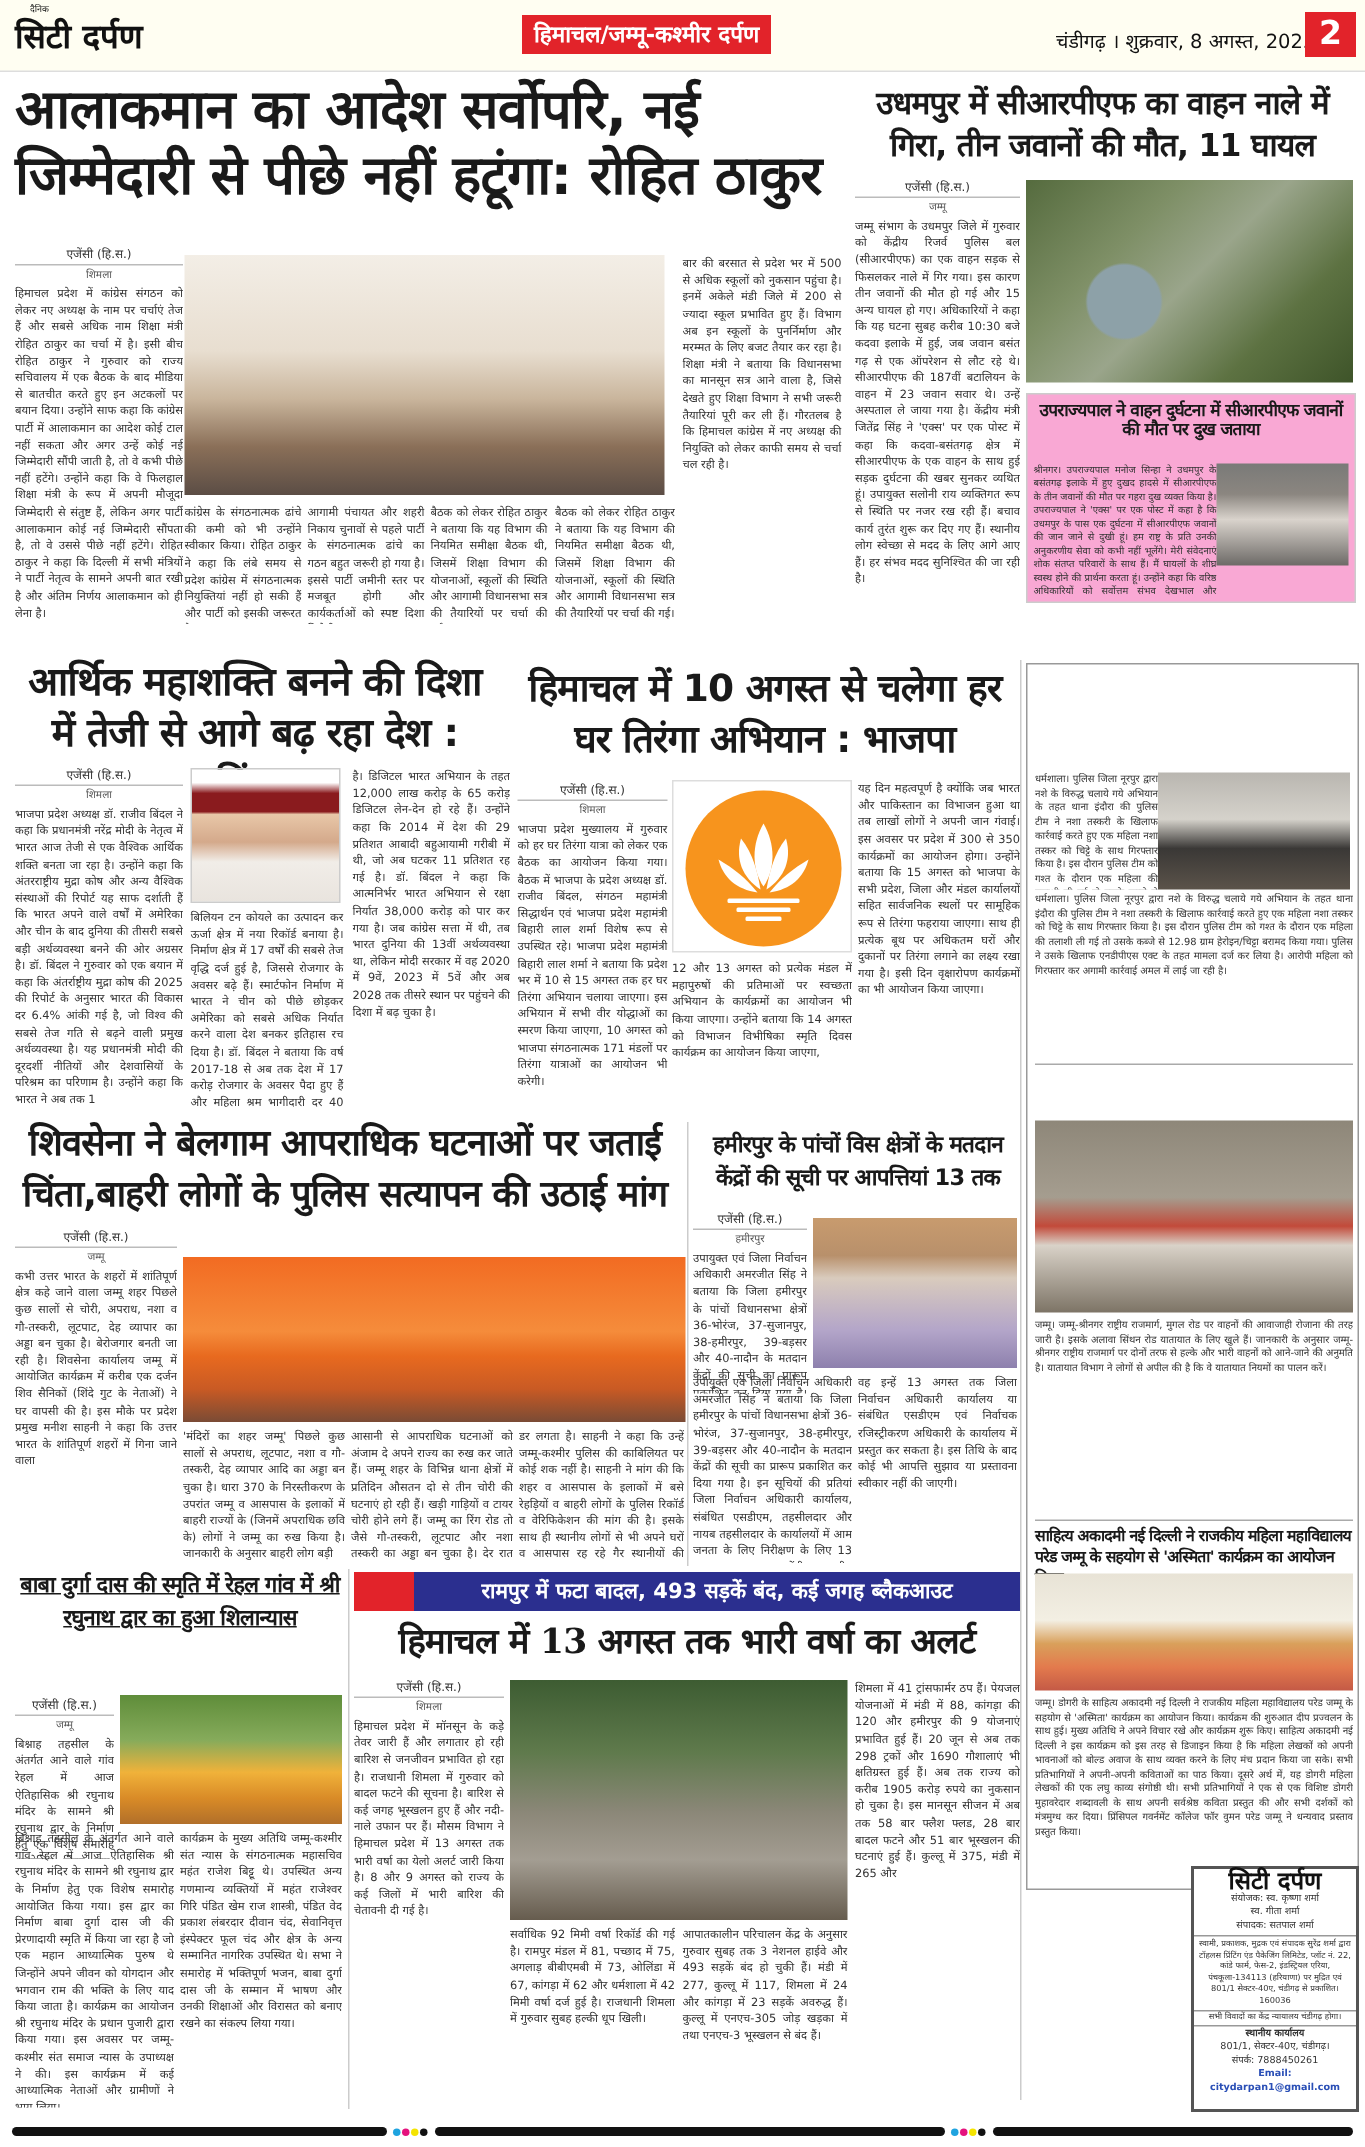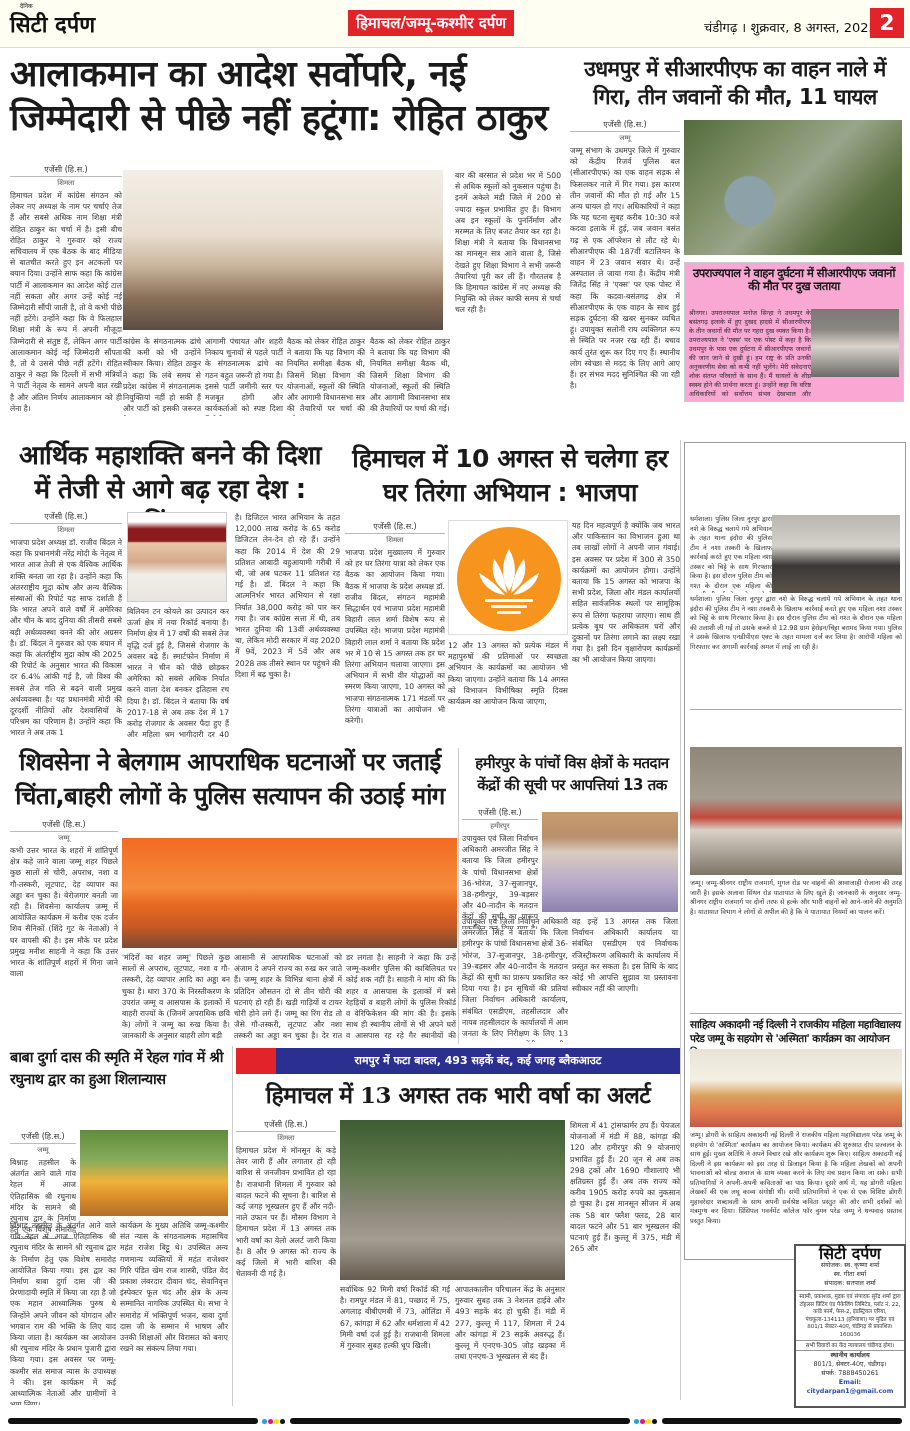--- a/index.html
+++ b/index.html
@@ -23,21 +23,21 @@
 .ph-bjp{background:#fff}
 .ph-shiv{background:linear-gradient(180deg,#f26b22 0%,#f58c3b 45%,#e86a1f 60%,#c95a24 80%,#7a4b35 100%)}
 .ph-amar{background:linear-gradient(180deg,#c89b6e 0%,#b8906b 25%,#d9cbbd 40%,#b3a5c9 75%,#8d80ad 100%)}
 .ph-trucks{background:linear-gradient(180deg,#8e8779 0%,#a59d8f 40%,#c24a3a 55%,#d9d2c8 65%,#7d7466 100%)}
 .ph-flood{background:linear-gradient(180deg,#3d5c32 0%,#5f7a4c 30%,#8b8778 55%,#a39d92 75%,#665c4e 100%)}
 .ph-women{background:linear-gradient(180deg,#e8e3d6 0%,#f3efe3 40%,#d9a05b 60%,#e37a4d 80%,#c45a46 100%)}
 .ph-temple{background:linear-gradient(180deg,#5f8d3a 0%,#86ab5b 35%,#f0b23a 60%,#d98b27 80%,#b16f2a 100%)}
 .ph-indora{background:linear-gradient(180deg,#b9b6b0 0%,#d5d2cb 40%,#3a3836 65%,#5b534a 100%)}
 .sidebox{border:1px solid #999;background:#fff}
 .samachar-head{background:#1fa3df;color:#fff;font-weight:bold;text-align:center;font-size:16px;height:26px;line-height:26px}
-.redbar{background:#2b2f8f;color:#fff;font-weight:bold;font-size:11px;text-align:center;line-height:26px}
+.redbar{background:#2b2f8f;color:#fff;font-weight:bold;font-size:14px;text-align:center;line-height:26px}
 .redbar .red{position:absolute;left:0;top:0;width:40px;height:26px;background:#e2232a}
 .shadebox{background:#f9a8d4;border:1px solid #ccc}
 .reg{position:absolute;height:6px;border-radius:3px;background:#111}
 .dot{position:absolute;width:5px;height:5px;border-radius:50%;top:1419px}
 .impbox{border:2px solid #555;background:#fff;font-size:6.4px;line-height:9px;text-align:center;color:#333}
 .vr{position:absolute;width:1px;background:#ccc}
 </style>
 </head>
 <body>
 
@@ -138,21 +138,21 @@
 <div class="abs hl" style="left:462px;top:752px;width:220px;font-size:15px;line-height:22px;text-align:center;">हमीरपुर के पांचों विस क्षेत्रों के मतदान केंद्रों की सूची पर आपत्तियां 13 तक</div>
 <div class="abs" style="left:462px;top:806px;width:76px;">
   <div class="byline">एजेंसी (हि.स.)</div>
   <div class="place">हमीरपुर</div>
   <div class="col" style="height:96px">उपायुक्त एवं जिला निर्वाचन अधिकारी अमरजीत सिंह ने बताया कि जिला हमीरपुर के पांचों विधानसभा क्षेत्रों 36-भोरंज, 37-सुजानपुर, 38-हमीरपुर, 39-बड़सर और 40-नादौन के मतदान केंद्रों की सूची का प्रारूप प्रकाशित कर दिया गया है। इन सूचियों की प्रतियां जिला निर्वाचन अधिकारी कार्यालय, संबंधित एसडीएम, तहसीलदार और नायब तहसीलदार के कार्यालयों में आम जनता के लिए निरीक्षण के लिए 13 अगस्त तक उपलब्ध रहेंगी। अमरजीत सिंह ने कहा कि मतदान केंद्रों की सूची को लेकर अगर कोई व्यक्ति अपनी आपत्ति, सुझाव या प्रस्तावना दर्ज करवाना चाहता है तो</div>
 </div>
 <div class="abs photo ph-amar" style="left:542px;top:812px;width:136px;height:100px;"></div>
 <div class="abs col" style="left:462px;top:916px;width:106px;height:126px">उपायुक्त एवं जिला निर्वाचन अधिकारी अमरजीत सिंह ने बताया कि जिला हमीरपुर के पांचों विधानसभा क्षेत्रों 36-भोरंज, 37-सुजानपुर, 38-हमीरपुर, 39-बड़सर और 40-नादौन के मतदान केंद्रों की सूची का प्रारूप प्रकाशित कर दिया गया है। इन सूचियों की प्रतियां जिला निर्वाचन अधिकारी कार्यालय, संबंधित एसडीएम, तहसीलदार और नायब तहसीलदार के कार्यालयों में आम जनता के लिए निरीक्षण के लिए 13 अगस्त तक उपलब्ध रहेंगी। अमरजीत सिंह ने कहा कि मतदान केंद्रों की सूची को लेकर अगर कोई व्यक्ति अपनी आपत्ति, सुझाव या प्रस्तावना दर्ज करवाना चाहता है तो</div>
 <div class="abs col" style="left:572px;top:916px;width:106px;height:126px">वह इन्हें 13 अगस्त तक जिला निर्वाचन अधिकारी कार्यालय या संबंधित एसडीएम एवं निर्वाचक रजिस्ट्रीकरण अधिकारी के कार्यालय में प्रस्तुत कर सकता है। इस तिथि के बाद कोई भी आपत्ति सुझाव या प्रस्तावना स्वीकार नहीं की जाएगी।</div>
 
-<div class="abs hl" style="left:10px;top:1046px;width:220px;font-size:14.5px;line-height:22px;">बाबा दुर्गा दास की स्मृति में रेहल गांव में श्री रघुनाथ द्वार का हुआ शिलान्यास</div>
+<div class="abs hl" style="left:10px;top:1046px;width:220px;font-size:14.5px;line-height:22px;text-align:center;text-decoration:underline;">बाबा दुर्गा दास की स्मृति में रेहल गांव में श्री रघुनाथ द्वार का हुआ शिलान्यास</div>
 <div class="abs" style="left:10px;top:1130px;width:66px;">
   <div class="byline">एजेंसी (हि.स.)</div>
   <div class="place">जम्मू</div>
   <div class="col" style="height:82px">बिश्नाह तहसील के अंतर्गत आने वाले गांव रेहल में आज ऐतिहासिक श्री रघुनाथ मंदिर के सामने श्री रघुनाथ द्वार के निर्माण हेतु एक विशेष समारोह आयोजित किया गया। इस द्वार का निर्माण बाबा दुर्गा दास जी की प्रेरणादायी स्मृति में किया जा रहा है जो एक महान आध्यात्मिक पुरुष थे जिन्होंने अपने जीवन को योगदान और भगवान राम की भक्ति के लिए याद किया जाता है। कार्यक्रम का आयोजन श्री रघुनाथ मंदिर के प्रधान पुजारी द्वारा किया गया। इस अवसर पर जम्मू-कश्मीर संत समाज न्यास के उपाध्यक्ष ने की। इस कार्यक्रम में कई आध्यात्मिक नेताओं और ग्रामीणों ने भाग लिया।</div>
 </div>
 <div class="abs photo ph-temple" style="left:80px;top:1130px;width:148px;height:86px;"></div>
 <div class="abs col" style="left:10px;top:1220px;width:106px;height:185px">बिश्नाह तहसील के अंतर्गत आने वाले गांव रेहल में आज ऐतिहासिक श्री रघुनाथ मंदिर के सामने श्री रघुनाथ द्वार के निर्माण हेतु एक विशेष समारोह आयोजित किया गया। इस द्वार का निर्माण बाबा दुर्गा दास जी की प्रेरणादायी स्मृति में किया जा रहा है जो एक महान आध्यात्मिक पुरुष थे जिन्होंने अपने जीवन को योगदान और भगवान राम की भक्ति के लिए याद किया जाता है। कार्यक्रम का आयोजन श्री रघुनाथ मंदिर के प्रधान पुजारी द्वारा किया गया। इस अवसर पर जम्मू-कश्मीर संत समाज न्यास के उपाध्यक्ष ने की। इस कार्यक्रम में कई आध्यात्मिक नेताओं और ग्रामीणों ने भाग लिया।</div>
 <div class="abs col" style="left:120px;top:1220px;width:108px;height:185px">कार्यक्रम के मुख्य अतिथि जम्मू-कश्मीर संत न्यास के संगठनात्मक महासचिव महंत राजेश बिट्टू थे। उपस्थित अन्य गणमान्य व्यक्तियों में महंत राजेश्वर गिरि पंडित खेम राज शास्त्री, पंडित वेद प्रकाश लंबरदार दीवान चंद, सेवानिवृत्त इंस्पेक्टर फूल चंद और क्षेत्र के अन्य सम्मानित नागरिक उपस्थित थे। सभा ने समारोह में भक्तिपूर्ण भजन, बाबा दुर्गा दास जी के सम्मान में भाषण और उनकी शिक्षाओं और विरासत को बनाए रखने का संकल्प लिया गया।</div>
 
 <div class="abs redbar" style="left:236px;top:1048px;width:444px;height:26px;">

